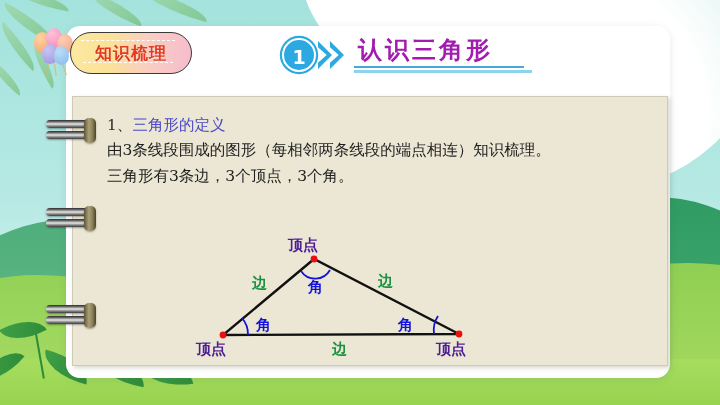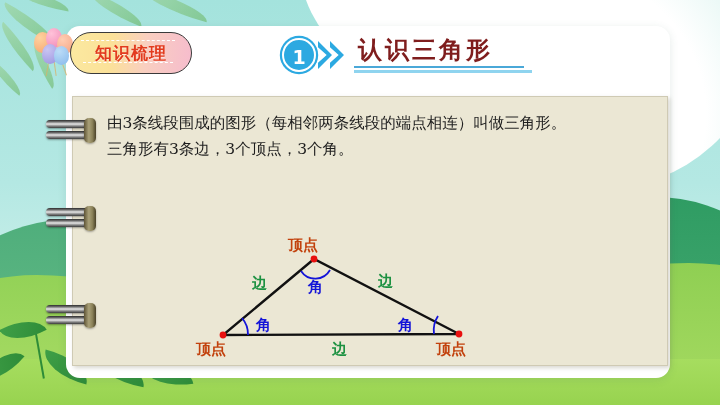--- a/index.html
+++ b/index.html
@@ -120,21 +120,21 @@
     position:absolute; width:16px; height:26px; top:8px;
     border-top:3.2px solid #2ca9e1; border-right:3.2px solid #2ca9e1;
     transform:skewX(0deg);
   }
   .chev::after{content:"";}
   .chev1 { left:36px; clip-path:polygon(0 0,100% 50%,0 100%,0 78%,62% 50%,0 22%); background:#2ca9e1; border:none; height:28px; width:14px; top:7px;}
   .chev2 { left:48px; clip-path:polygon(0 0,100% 50%,0 100%,0 78%,62% 50%,0 22%); background:#2ca9e1; border:none; height:28px; width:14px; top:7px;}
   .title-text {
     position:absolute; left:76px; top:0px;
     font-family:"DejaVu Serif","Liberation Serif",serif;
-    font-weight:bold; font-size:24px; color:#7f1d1d; letter-spacing:3px;
+    font-weight:bold; font-size:24px; color:#a21caf; letter-spacing:3px;
     white-space:nowrap;
   }
   .title-ul1 { position:absolute; left:72px; top:32px; width:170px; height:1.6px; background:#4aa8d8; }
   .title-ul2 { position:absolute; left:72px; top:36px; width:178px; height:3.4px; background:#8fd4ef; }
 
   
   .paper {
     position:absolute; left:72px; top:96px; width:596px; height:270px;
     background:#ebe7d4;
     border:1px solid #cfcab4;
@@ -171,21 +171,21 @@
 
   
   .figure { position:absolute; left:180px; top:228px; width:340px; height:140px; }
   .figure svg { display:block; }
 
   .fig-label {
     position:absolute;
     font-family:"DejaVu Serif","Liberation Serif",serif;
     font-weight:bold; white-space:nowrap;
   }
-  .lbl-vertex { color:#c2410c; font-size:15px; }
+  .lbl-vertex { color:#4c1d95; font-size:15px; }
   .lbl-side   { color:#1c9141; font-size:15px; }
   .lbl-angle  { color:#1414d8; font-size:15px; }
 </style>
 </head>
 <body>
 
 <div id="slide">
 
   <div class="bg-teal"></div>
   <div class="cloud-tr"></div>
@@ -243,21 +243,24 @@
     <div class="num-circle">1</div>
     <div class="chev chev1"></div>
     <div class="chev chev2"></div>
     <div class="title-text">认识三角形</div>
     <div class="title-ul1"></div>
     <div class="title-ul2"></div>
   </div>
 
   <div class="paper">
     <div class="paper-inner">
-      <div class="line-b">由3条线段围成的图形（每相邻两条线段的端点相连）叫做三角形。</div>
+      <div class="line-h">
+        <span>1、</span><span class="hl">三角形的定义</span>
+      </div>
+      <div class="line-b">由3条线段围成的图形（每相邻两条线段的端点相连）知识梳理。</div>
       <div class="line-b">三角形有3条边，3个顶点，3个角。</div>
     </div>
   </div>
 
   <div class="ring" style="top:118px;">
     <div class="bar b1"></div>
       <div class="bar b2"></div>
       <div class="cap"></div>
   </div>
   <div class="ring" style="top:206px;">

